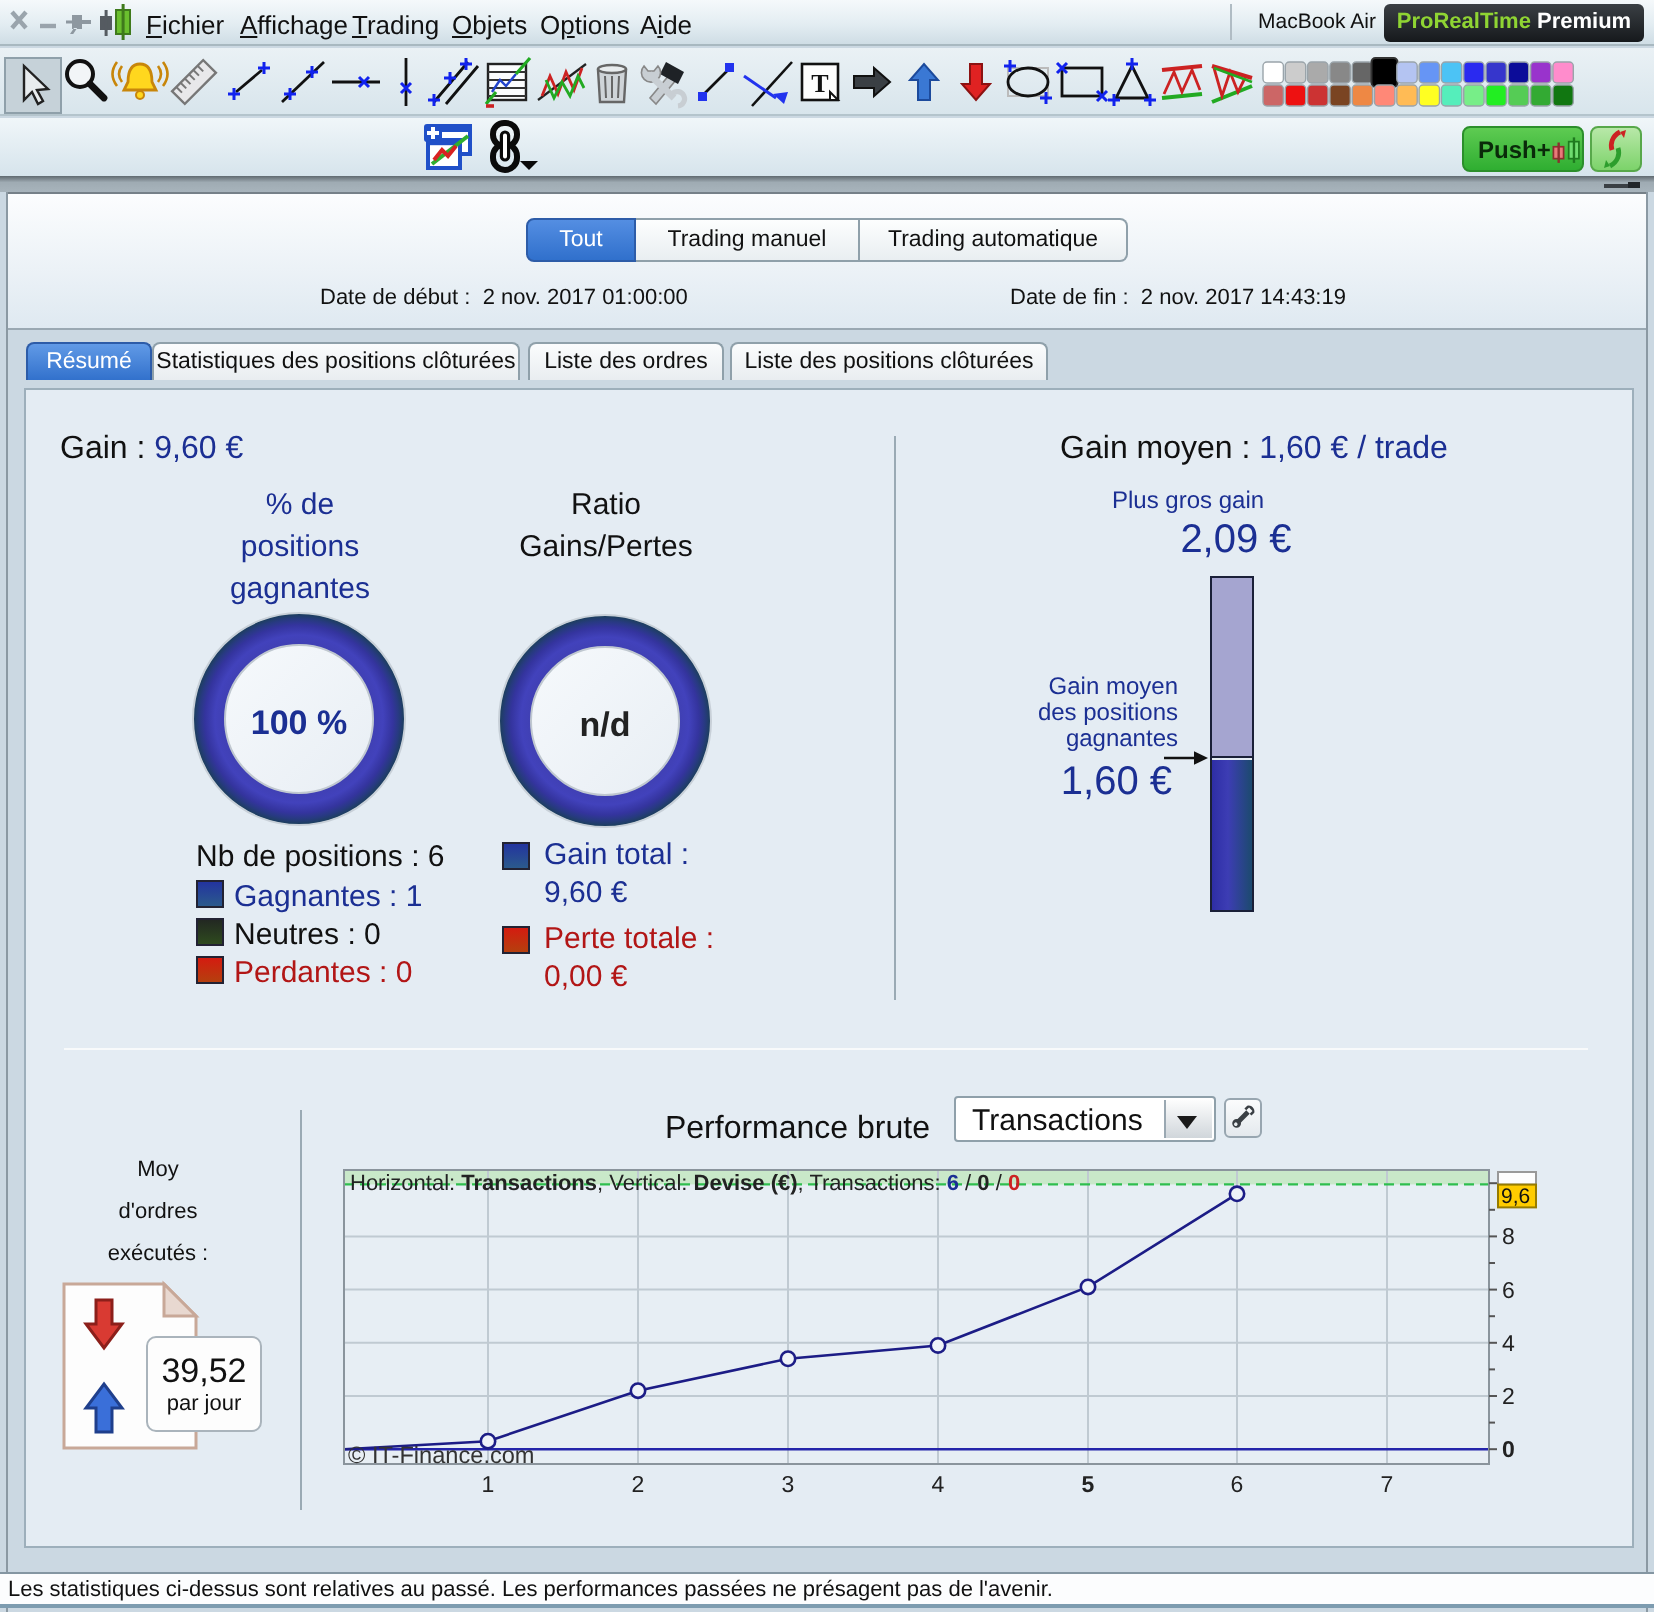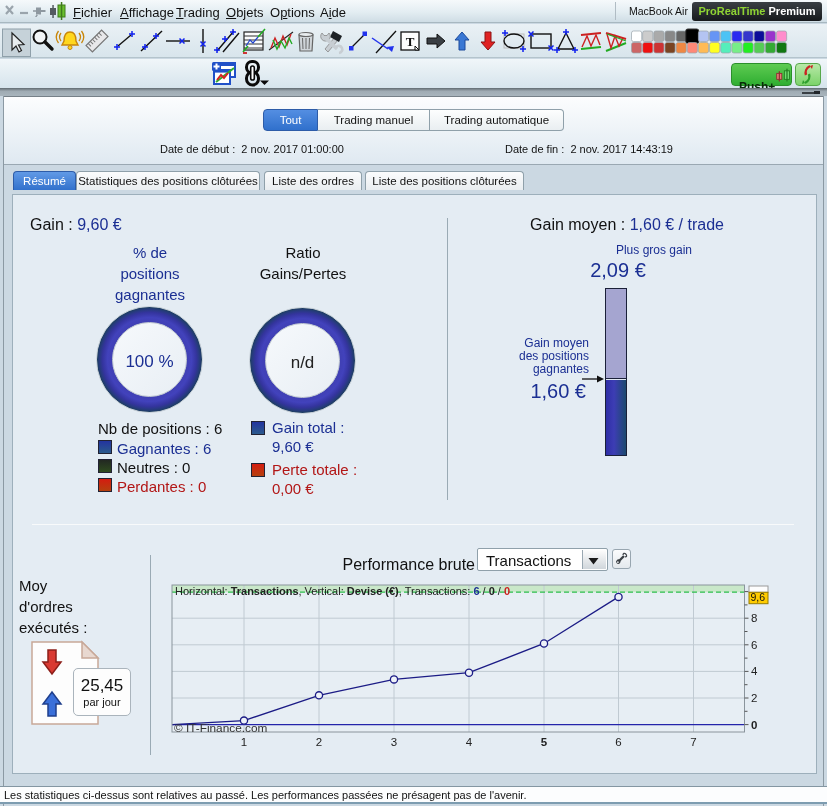--- a/index.html
+++ b/index.html
@@ -22,21 +22,21 @@
 #toolbar { left:0; top:24px; width:827px; height:34px;
   background:linear-gradient(#eaf1f5, #d8e5ec);
   border-bottom:1px solid #b4c4cc; }
 
 
 #searchrow { left:0; top:59px; width:827px; height:29px;
   background:linear-gradient(#f0f6f9, #d6e4ec); }
 #searchbox { position:absolute; left:8px; top:3px; width:198px; height:23px; background:#fff; border:1px solid #9fb0ba; border-radius:11px; }
 #searchbox .ph { position:absolute; left:10px; top:5px; font-size:11px; font-style:italic; color:#9aa6ae; }
 #pushbtn { position:absolute; left:731px; top:4px; width:61px; height:23px; background:linear-gradient(#5ecb52,#2fae31); border:1px solid #2b8f2b; border-radius:4px; }
-#pushbtn span { position:absolute; left:7px; top:16px; font-size:12px; font-weight:bold; color:#0a2a0a; }
+#pushbtn span { position:absolute; left:7px; top:4px; font-size:12px; font-weight:bold; color:#0a2a0a; }
 #flashbtn { position:absolute; left:795px; top:4px; width:26px; height:23px; background:linear-gradient(#b8e8a8,#7cd36a); border:1px solid #57a84a; border-radius:4px; }
 
 
 #grayband { left:0; top:88px; width:827px; height:8px; background:linear-gradient(#606a70,#9fabb3 40%, #a8b4bc); }
 
 
 #window { left:3px; top:96px; width:821px; height:710px; border-left:1px solid #8b99a3; border-right:1px solid #8b99a3; background:#cbd8e2; }
 #topband { left:4px; top:96px; width:819px; height:69px; border-top:1px solid #768088; border-bottom:1px solid #9aa8b2; background:linear-gradient(#fcfdfe,#dfe9f1); }
 .segbtn { position:absolute; top:109px; height:22px; border:1px solid #8fa0aa; background:linear-gradient(#fdfefe,#e9eef1); font-size:11.5px; color:#111; text-align:center; line-height:20px; }
 #seg1 { left:263px; width:55px; border-radius:4px 0 0 4px; background:linear-gradient(#548ee2,#3070cc); color:#fff; border-color:#2d5ca8; }
@@ -60,21 +60,21 @@
 #vsep1 { left:447px; top:218px; width:1px; height:282px; background:#9aaab4; }
 #hsep { left:32px; top:524px; width:762px; height:1px; background:#8fa2ac; border-bottom:1px solid #f8fafb; }
 #vsep2 { left:150px; top:555px; width:1px; height:200px; background:#9aaab4; }
 
 .sq { position:absolute; width:14px; height:14px; border:1px solid #223; }
 .sqblue { background:linear-gradient(#23349f,#2b5a8c); }
 .sqdark { background:linear-gradient(#222822,#2e4a1e); }
 .sqred  { background:linear-gradient(#d41c10,#b5400e); }
 
 
-.donut { position:absolute; width:107px; height:107px; }
+.donut { position:absolute; width:107px; height:107px;font-weight:bold; }
 .donut .ring { position:absolute; left:0; top:0; width:107px; height:107px; border-radius:50%;
   background:radial-gradient(circle, rgba(0,0,0,0) 35.5px, #4040b4 37.5px, #4242bc 42px, #34349e 47px, #273a80 50px, #1d3f5e 52.5px, rgba(0,0,0,0) 53.5px);
   border:1px solid #c8d0d8; }
 .donut .hole { position:absolute; left:16px; top:16px; width:75px; height:75px; border-radius:50%; background:linear-gradient(135deg,#f6f9fc,#e8eef4); border:1px solid #c0c8d0; }
 .donut .lbl { position:absolute; left:0; top:46px; width:107px; text-align:center; font-size:17px; color:#1b2f93; }
 
 
 #gbar { left:605px; top:288px; width:22px; height:168px; border:1px solid #1a2038; }
 #gbar .top { position:absolute; left:0; top:0; width:20px; height:90px; background:#a5a5d0; border-bottom:1px solid #1a2038; }
 #gbar .bot { position:absolute; left:0; top:91px; width:20px; height:75px; background:linear-gradient(90deg,#2e2ea6,#3d3db4 40%,#1c4a6e); }
@@ -327,81 +327,81 @@
     <div class="lbl">100 %</div>
   </div>
 <div class="donut" style="left:249px;top:307px">
     <div class="ring"></div>
     <div class="hole"></div>
     <div class="lbl" style="color:#222">n/d</div>
   </div>
 
 <div class="abs blk" style="left:98px;top:420px;font-size:15px">Nb de positions : 6</div>
 <span class="sq sqblue" style="left:98px;top:440px"></span>
-<div class="abs nv" style="left:117px;top:440px;font-size:15px">Gagnantes : 6</div>
+<div class="abs nv" style="left:117px;top:440px;font-size:15px">Gagnantes : 1</div>
 <span class="sq sqdark" style="left:98px;top:459px"></span>
 <div class="abs blk" style="left:117px;top:459px;font-size:15px">Neutres : 0</div>
 <span class="sq sqred" style="left:98px;top:478px"></span>
 <div class="abs rd" style="left:117px;top:478px;font-size:15px">Perdantes : 0</div>
 
 <span class="sq sqblue" style="left:251px;top:421px"></span>
 <div class="abs nv" style="left:272px;top:419px;font-size:15px">Gain total :</div>
 <div class="abs nv" style="left:272px;top:438px;font-size:15px">9,60 €</div>
 <span class="sq sqred" style="left:251px;top:463px"></span>
 <div class="abs rd" style="left:272px;top:461px;font-size:15px">Perte totale :</div>
 <div class="abs rd" style="left:272px;top:480px;font-size:15px">0,00 €</div>
 
 <div class="abs" id="vsep1"></div>
 
 <div class="abs" style="left:447px;top:216px;width:360px;text-align:center;font-size:16px"><span class="blk">Gain moyen : </span><span class="nv">1,60 € / trade</span></div>
-<div class="abs nv" style="left:536px;top:243px;width:156px;text-align:right;font-size:12px">Plus gros gain</div>
+<div class="abs nv" style="left:556px;top:243px;width:156px;text-align:left;font-size:12px">Plus gros gain</div>
 <div class="abs nv" style="left:540px;top:259px;width:156px;text-align:center;font-size:20px">2,09 €</div>
 <div class="abs" id="gbar">
     <div class="top"></div>
     <div class="bot"></div>
   </div>
 <div class="abs nv" style="left:455px;top:337px;width:134px;text-align:right;font-size:12px;line-height:13px">Gain moyen<br>des positions<br>gagnantes</div>
 <svg class="abs" style="left:581px;top:373px" width="24" height="12" viewBox="0 0 24 12">
     <path d="M1 6 L18 6" stroke="#111" stroke-width="1.3"></path>
     <path d="M23 6 l-7 -3.4 l0 6.8 Z" fill="#111"></path>
   </svg>
 <div class="abs nv" style="left:453px;top:380px;width:133px;text-align:right;font-size:20px">1,60 €</div>
 
 <div class="abs" id="hsep"></div>
 
-<div class="abs blk" style="left:282px;top:556px;width:193px;text-align:right;font-size:16px">Performance brute</div>
+<div class="abs blk" style="left:272px;top:556px;width:193px;text-align:right;font-size:16px">Performance brute</div>
 <div class="abs" id="perfdd">
     <span style="position:absolute;left:8px;top:3px">Transactions</span>
   <span style="position:absolute;right:1px;top:1px;width:24px;height:19px;background:linear-gradient(#fdfdfd,#d0d6db);border-left:1px solid #9aa8b2"></span>
   <svg class="abs" style="right:8px;top:8px" width="11" height="8" viewBox="0 0 11 8">
       <path d="M0.5 1 L10.5 1 L5.5 7.5 Z" fill="#1a1a1a"></path>
     </svg>
 </div>
 <div class="abs" id="wrenchbtn">
   <svg width="17" height="17" viewBox="0 0 17 17">
       <g transform="rotate(45 8.5 8.5)">
         <path d="M6 3 a3 3 0 0 1 5 0 l0 2 -1.3 0 0 -2 -2.4 0 0 2 -1.3 0 Z" fill="#3a3f44"></path>
         <rect x="7.3" y="5" width="2.4" height="7" fill="#3a3f44"></rect>
         <circle cx="8.5" cy="13" r="2.2" fill="#3a3f44"></circle>
         <circle cx="8.5" cy="13.6" r="0.9" fill="#e8ecef"></circle>
       </g>
     </svg>
 </div>
 
-<div class="abs blk" style="left:19px;top:575px;width:120px;text-align:left;font-size:15px;line-height:21px">Moy<br>d'ordres<br>exécutés :</div>
+<div class="abs blk" style="left:19px;top:575px;width:120px;text-align:center;font-size:11px;line-height:21px">Moy<br>d'ordres<br>exécutés :</div>
 <div class="abs" id="vsep2"></div>
 
 <svg class="abs" style="left:30px;top:640px" width="72" height="86" viewBox="0 0 72 86">
   <path d="M2 2 L52 2 L68 18 L68 84 L2 84 Z" fill="#fdfdfd" stroke="#c8a898" stroke-width="1.5"></path>
   <path d="M52 2 L52 18 L68 18 Z" fill="#e8d8d0" stroke="#c8a898" stroke-width="1.5"></path>
   <path d="M18 10 L26 10 L26 22 L31 22 L22 34 L13 22 L18 22 Z" fill="#d93a32" stroke="#8c1f1a" stroke-width="1.5"></path>
   <path d="M18 76 L26 76 L26 64 L31 64 L22 52 L13 64 L18 64 Z" fill="#3a6fd9" stroke="#1f3f8c" stroke-width="1.5"></path>
 </svg>
 <div class="abs" style="left:73px;top:668px;width:58px;height:48px;background:#fdfdfd;border:1px solid #aab4bc;border-radius:5px"></div>
-<div class="abs blk" style="left:73px;top:676px;width:58px;text-align:center;font-size:17px">25,45</div>
+<div class="abs blk" style="left:73px;top:676px;width:58px;text-align:center;font-size:17px">39,52</div>
 <div class="abs blk" style="left:73px;top:696px;width:58px;text-align:center;font-size:11px">par jour</div>
 
 <svg class="abs" id="chart" style="left:160px;top:580px" width="640" height="180" viewBox="0 0 640 180">
 <rect x="12" y="5" width="572.5" height="147" fill="#e7eef4"></rect>
 <rect x="12" y="5" width="572.5" height="7.2" fill="#c9e8c9"></rect>
 <path d="M84 5 L84 152" stroke="#c0cad2" stroke-width="1"></path>
 <path d="M159 5 L159 152" stroke="#c0cad2" stroke-width="1"></path>
 <path d="M234 5 L234 152" stroke="#c0cad2" stroke-width="1"></path>
 <path d="M309 5 L309 152" stroke="#c0cad2" stroke-width="1"></path>
 <path d="M384 5 L384 152" stroke="#c0cad2" stroke-width="1"></path>

